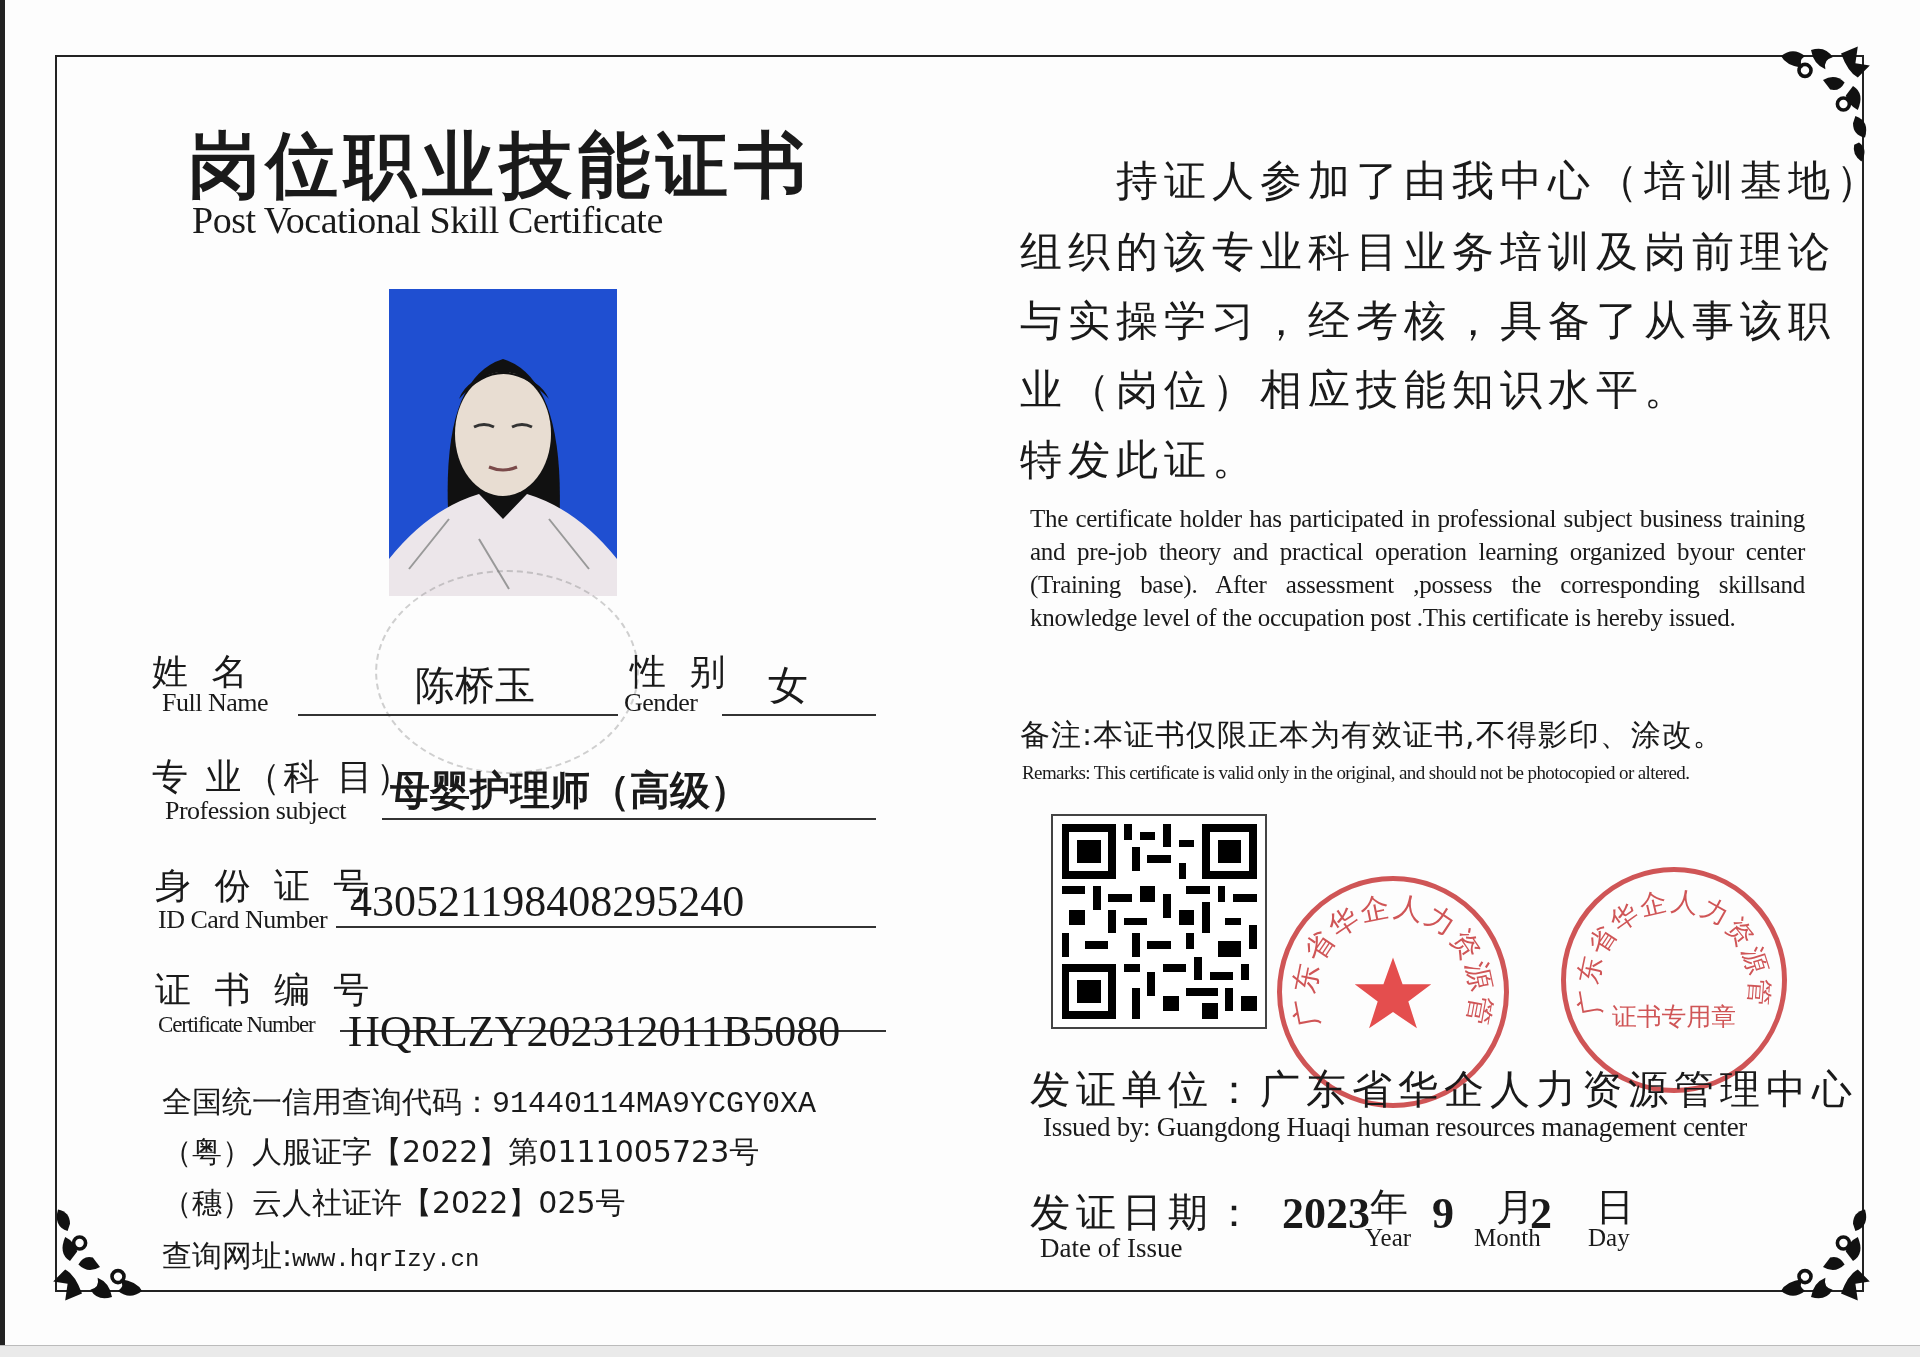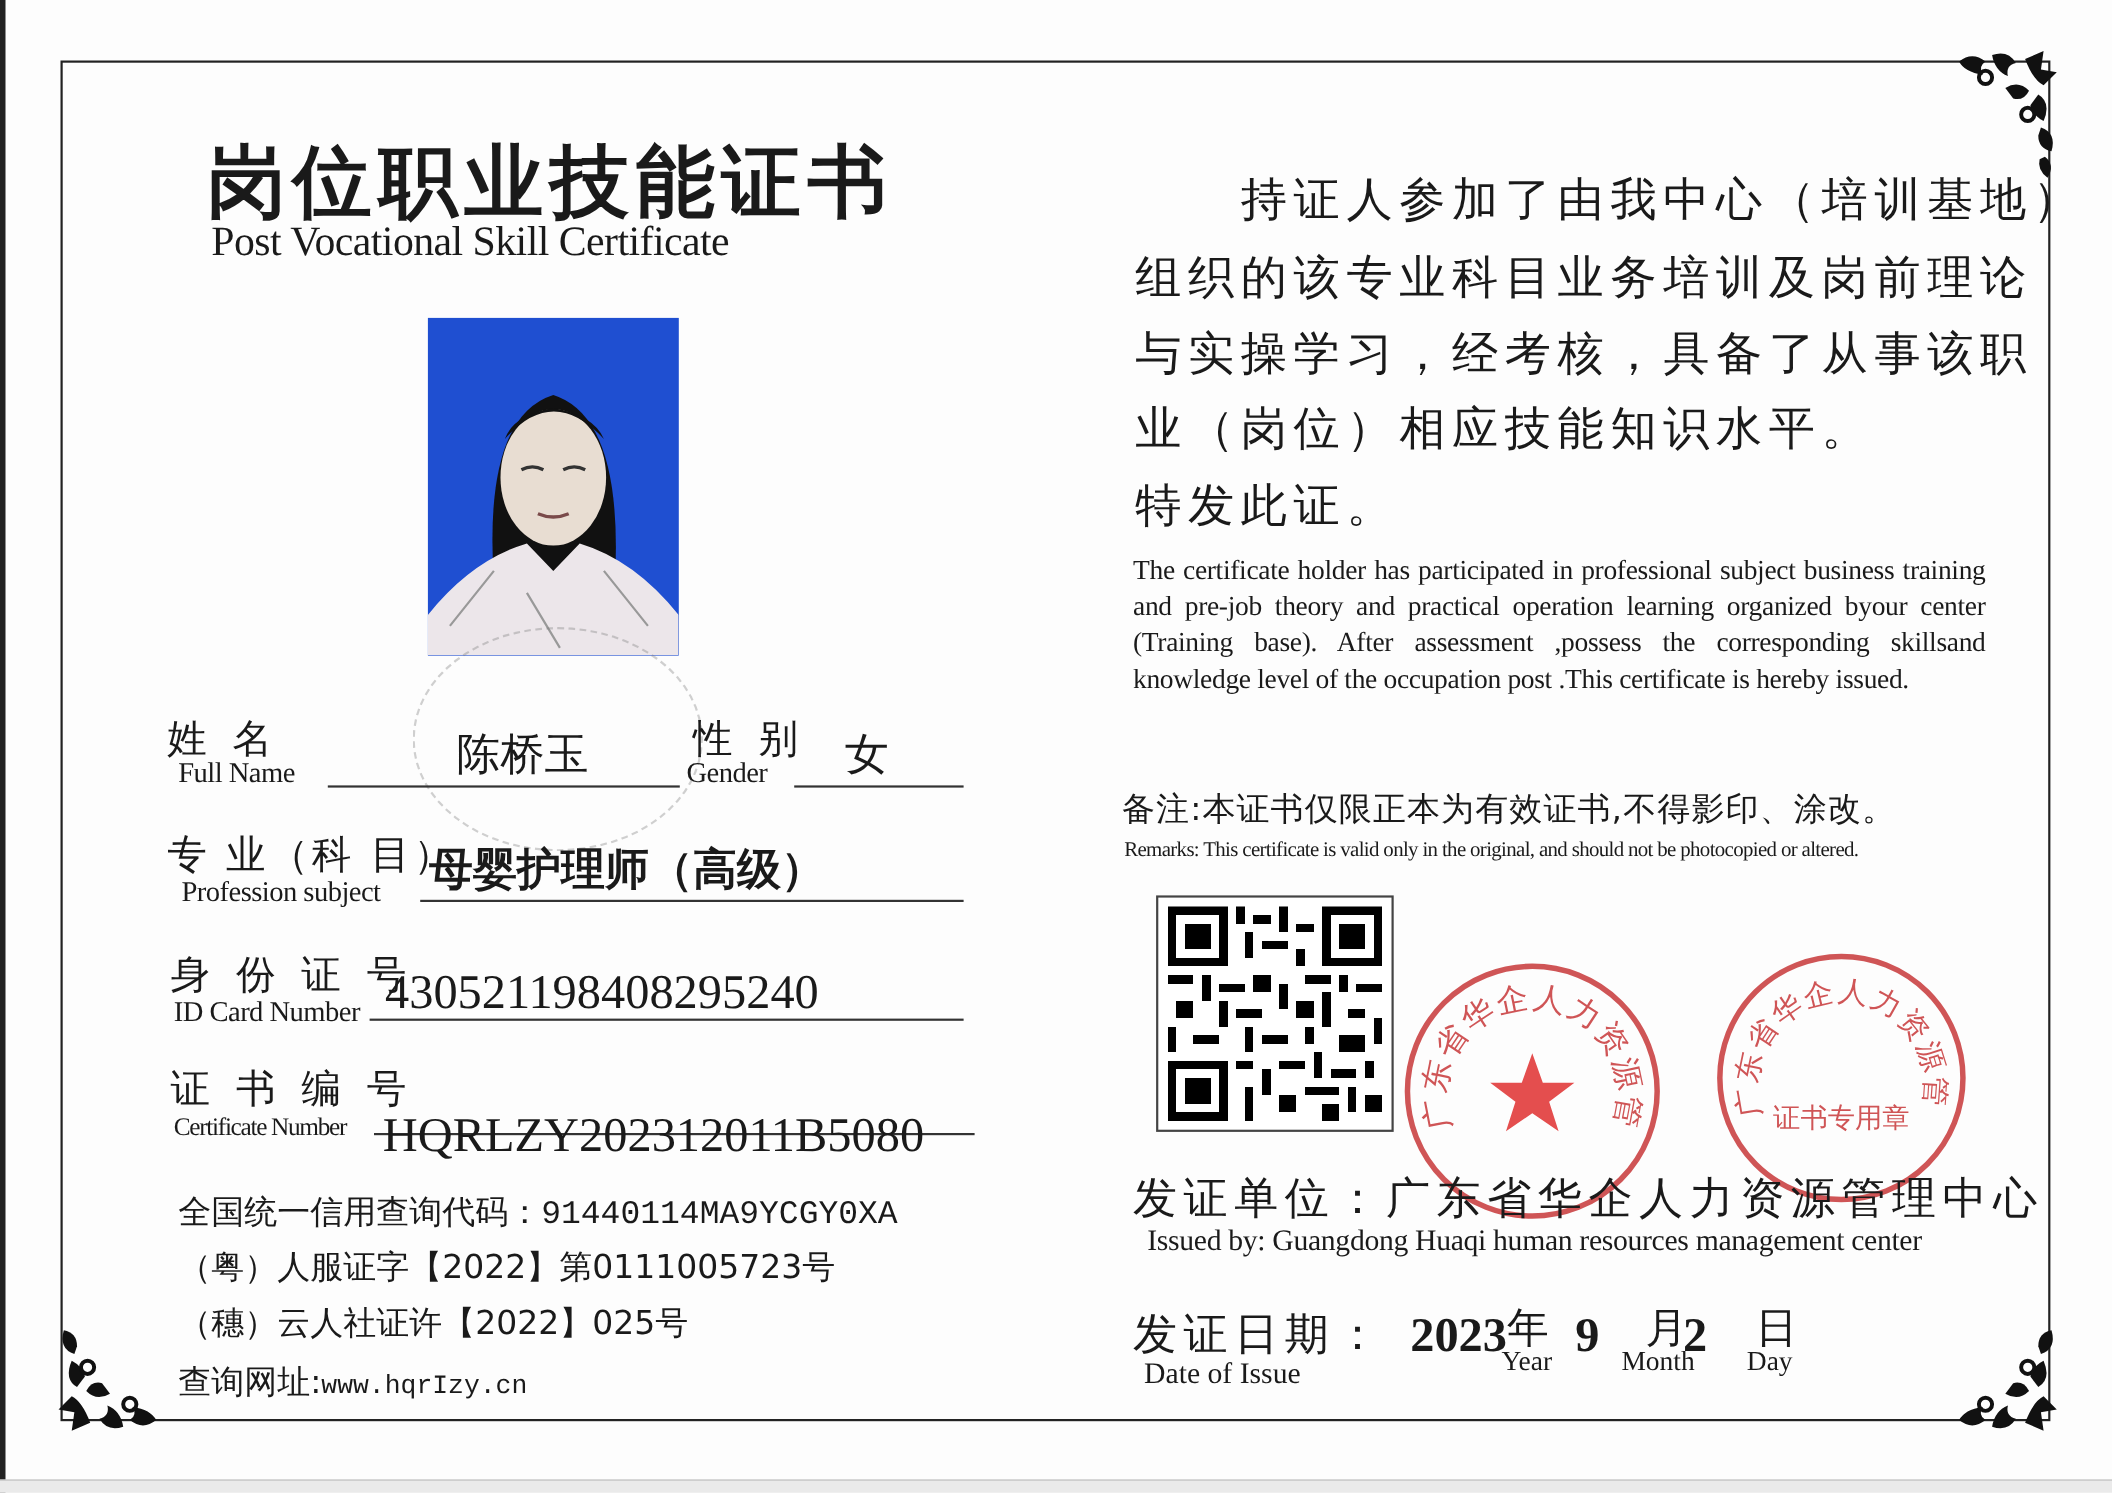--- a/index.html
+++ b/index.html
@@ -16,21 +16,21 @@
   .title-en { left:192px; top:198px; font-size:38px; font-family:"Liberation Serif", serif; letter-spacing:-0.5px; white-space:nowrap; }
   .photo { left:389px; top:289px; width:228px; height:307px; overflow:hidden; background:#1f4fd1; }
   .photo svg { width:100%; height:100%; display:block; }
   .field-label-cn { font-size:36px; letter-spacing:6px; white-space:nowrap; }
   .field-label-en { font-family:"Liberation Serif", serif; font-size:26px; white-space:nowrap; letter-spacing:-0.5px; }
   .uline { height:0; border-top:2px solid #333; }
   .field-val { font-size:40px; white-space:nowrap; }
   .mono-val { font-family:"Liberation Serif", serif; font-size:44px; white-space:nowrap; letter-spacing:0px; }
   .info-line { font-size:30px; white-space:nowrap;text-align:center; }
   .info-line .m { font-family:"Liberation Mono", monospace; }
-  .para-cn { left:1020px; font-size:42px; letter-spacing:6px; white-space:nowrap;margin-left:12px; }
+  .para-cn { left:1020px; font-size:42px; letter-spacing:6px; white-space:nowrap; }
   .para-en { left:1030px; top:502px; width:775px; font-family:"Liberation Serif", serif; font-size:25px; line-height:33px; text-align:justify; letter-spacing:-0.3px; }
   .remark-cn { left:1020px; top:715px; font-size:30px; white-space:nowrap; letter-spacing:1px; }
   .remark-en { left:1022px; top:762px; font-family:"Liberation Serif", serif; font-size:19px; white-space:nowrap; letter-spacing:-0.6px; }
   .qr { left:1051px; top:814px; width:216px; height:215px; border:2px solid #444; background:#fff; box-sizing:border-box; padding:8px; }
   .qr svg { width:100%; height:100%; display:block; }
   .stamp { border:5px solid #c8383a; border-radius:50%; color:#c8383a; box-sizing:border-box; opacity:0.85; }
   .stamp svg { width:100%; height:100%; display:block; }
   .issuer-cn { left:1030px; top:1062px; font-size:40px; letter-spacing:6px; white-space:nowrap; }
   .issuer-en { left:1043px; top:1112px; font-family:"Liberation Serif", serif; font-size:27px; white-space:nowrap; letter-spacing:-0.3px; }
   .date-label-cn { left:1030px; top:1185px; font-size:40px; letter-spacing:6px; white-space:nowrap; }

